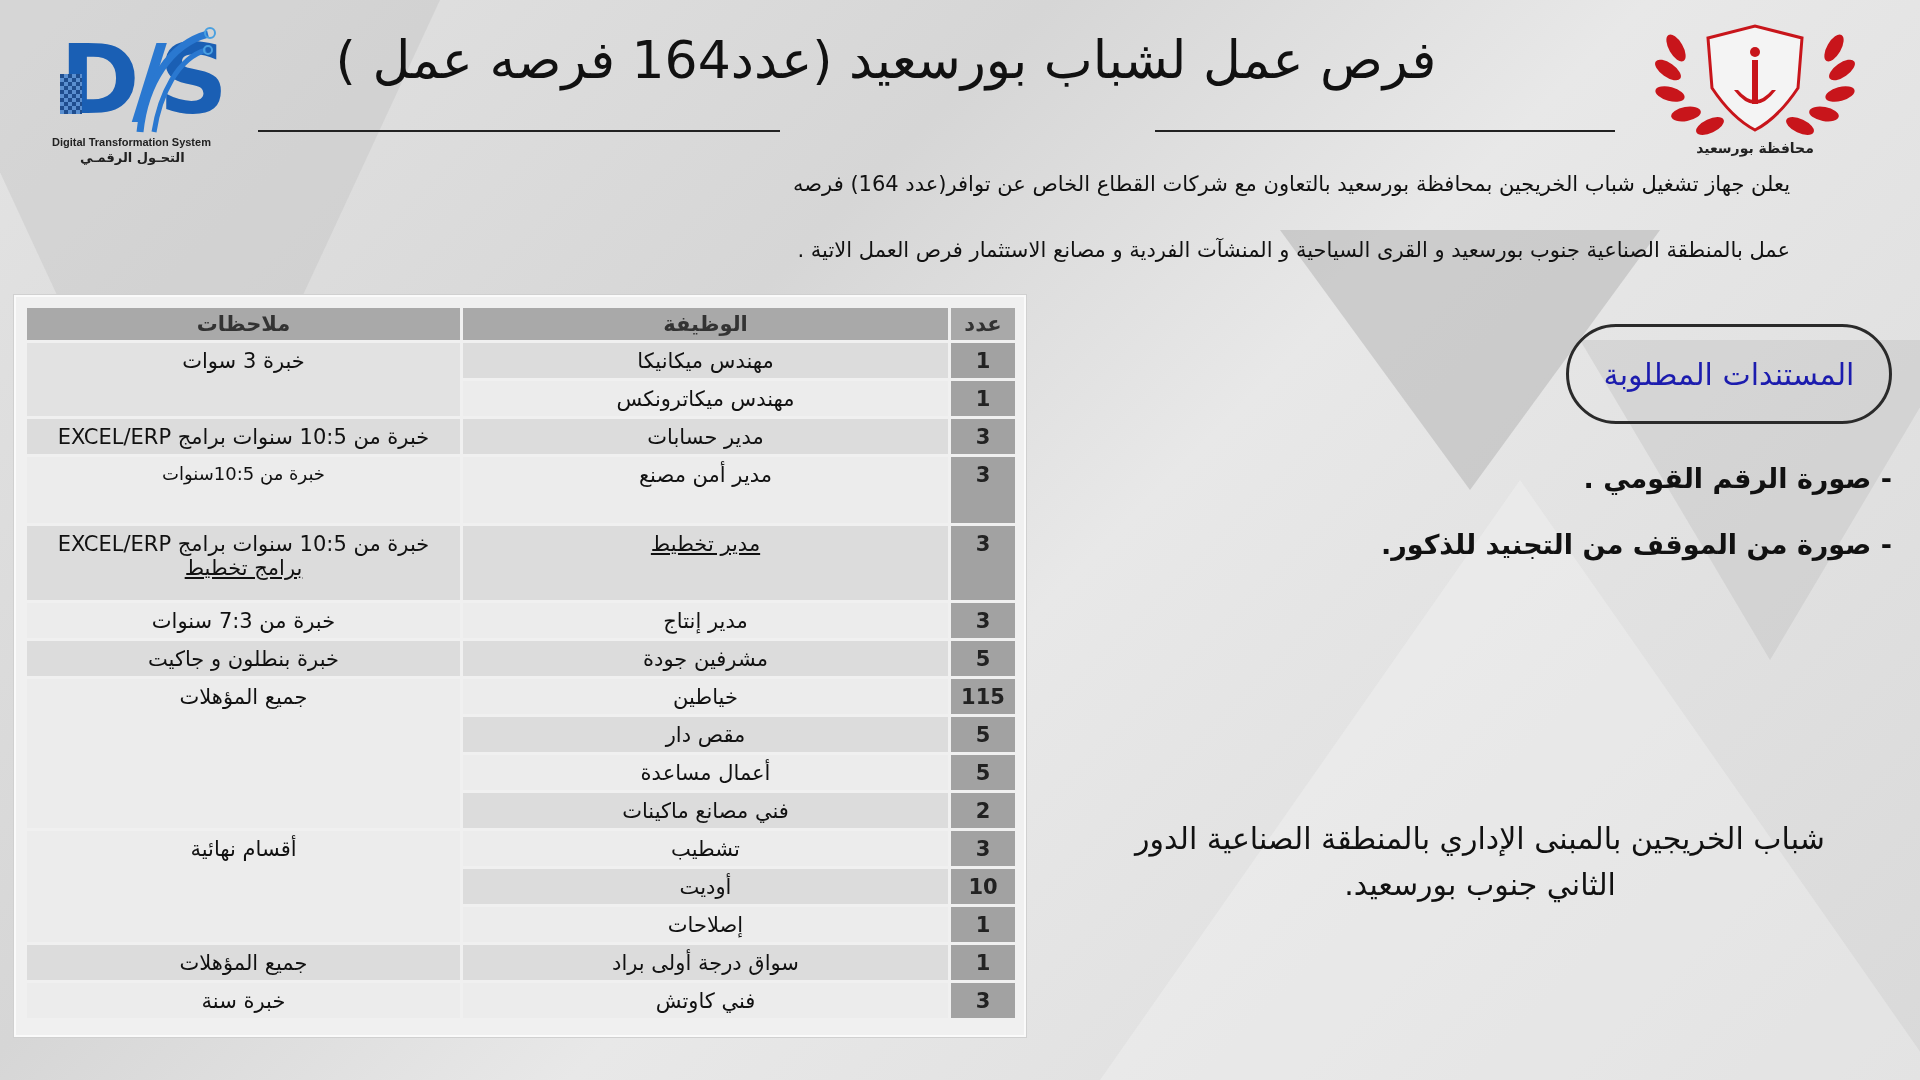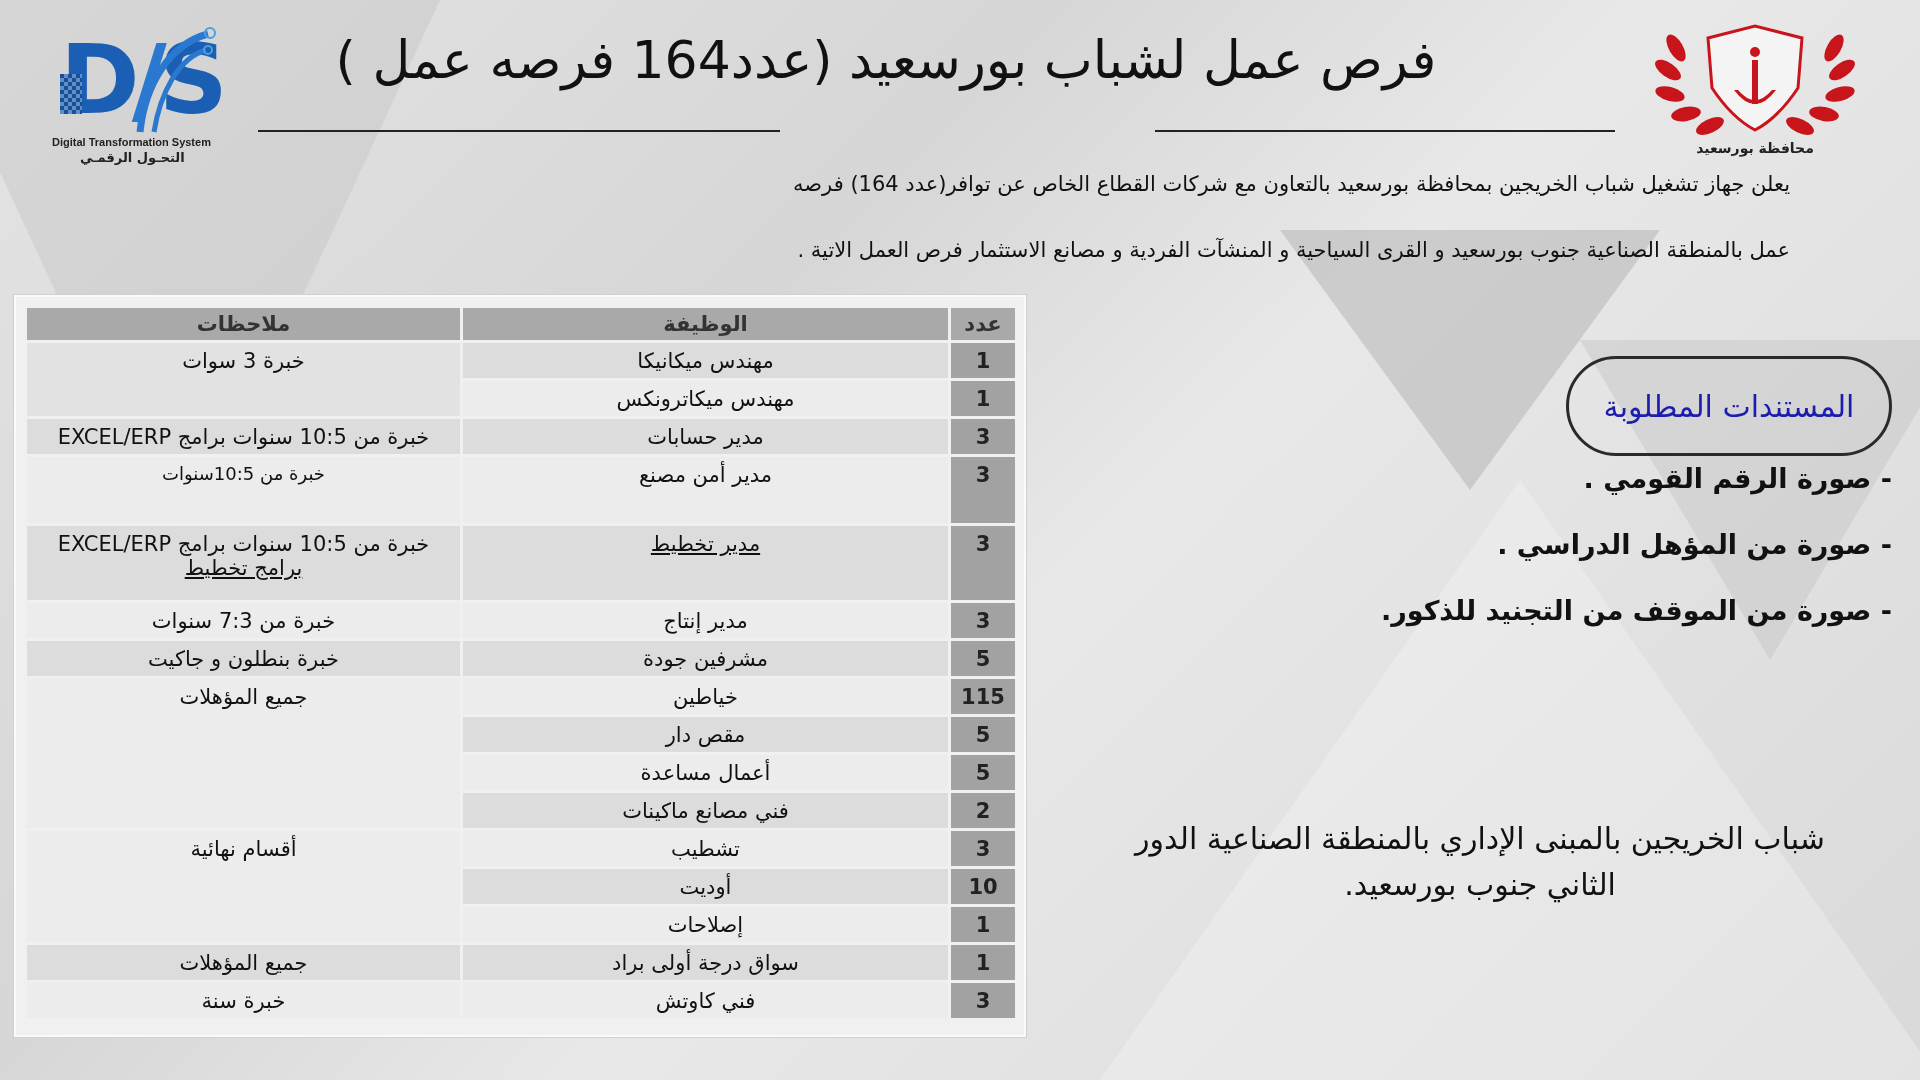--- a/index.html
+++ b/index.html
@@ -46,21 +46,21 @@
   td.count{background:#a2a2a2;font-weight:bold;width:64px;color:#222;}
   td.job{width:485px;}
   td.note{width:auto;}
   tr.shade td.job,tr.shade td.note{background:#dcdcdc;}
   tr.plain td.job,tr.plain td.note{background:#ececec;}
   td.note.merged{background:#e2e2e2 !important;}
   td.note.small{font-size:18px;}
   .u{text-decoration:underline;}
 
   
-  .docs-pill{position:absolute;left:1566px;top:324px;width:326px;height:100px;border:3px solid #2a2a2a;border-radius:50px;display:flex;align-items:center;justify-content:center;font-size:30px;color:#1c1cae;background:transparent;margin-top:32px;}
+  .docs-pill{position:absolute;left:1566px;top:324px;width:326px;height:100px;border:3px solid #2a2a2a;border-radius:50px;display:flex;align-items:center;justify-content:center;font-size:30px;color:#1c1cae;background:transparent;}
   .docs-list{position:absolute;right:28px;top:456px;text-align:right;}
   .docs-list li{list-style:none;font-size:27px;font-weight:bold;color:#111;height:66px;line-height:46px;white-space:nowrap;}
   .apply{position:absolute;left:1050px;width:860px;top:816px;text-align:center;font-size:30px;line-height:46px;color:#111;}
 </style>
 </head>
 <body>
 
 <div class="bg-shape tri1"></div>
 <div class="bg-shape tri2"></div>
 <div class="bg-shape tri3"></div>
@@ -197,20 +197,19 @@
         <td class="job">فني كاوتش</td>
         <td class="note">خبرة سنة</td>
       </tr>
     </tbody>
   </table>
 </div>
 
 <div class="docs-pill">المستندات المطلوبة</div>
 <ul class="docs-list">
   <li>- صورة الرقم القومي .</li>
-  <li>- صورة من المؤهل الدراسي .</li>
   <li>- صورة من الموقف من التجنيد للذكور.</li>
 </ul>
 
 <div class="apply">
   <div>شباب الخريجين بالمبنى الإداري بالمنطقة الصناعية الدور</div>
   <div>الثاني جنوب بورسعيد.</div>
 </div>
 
 </body></html>

